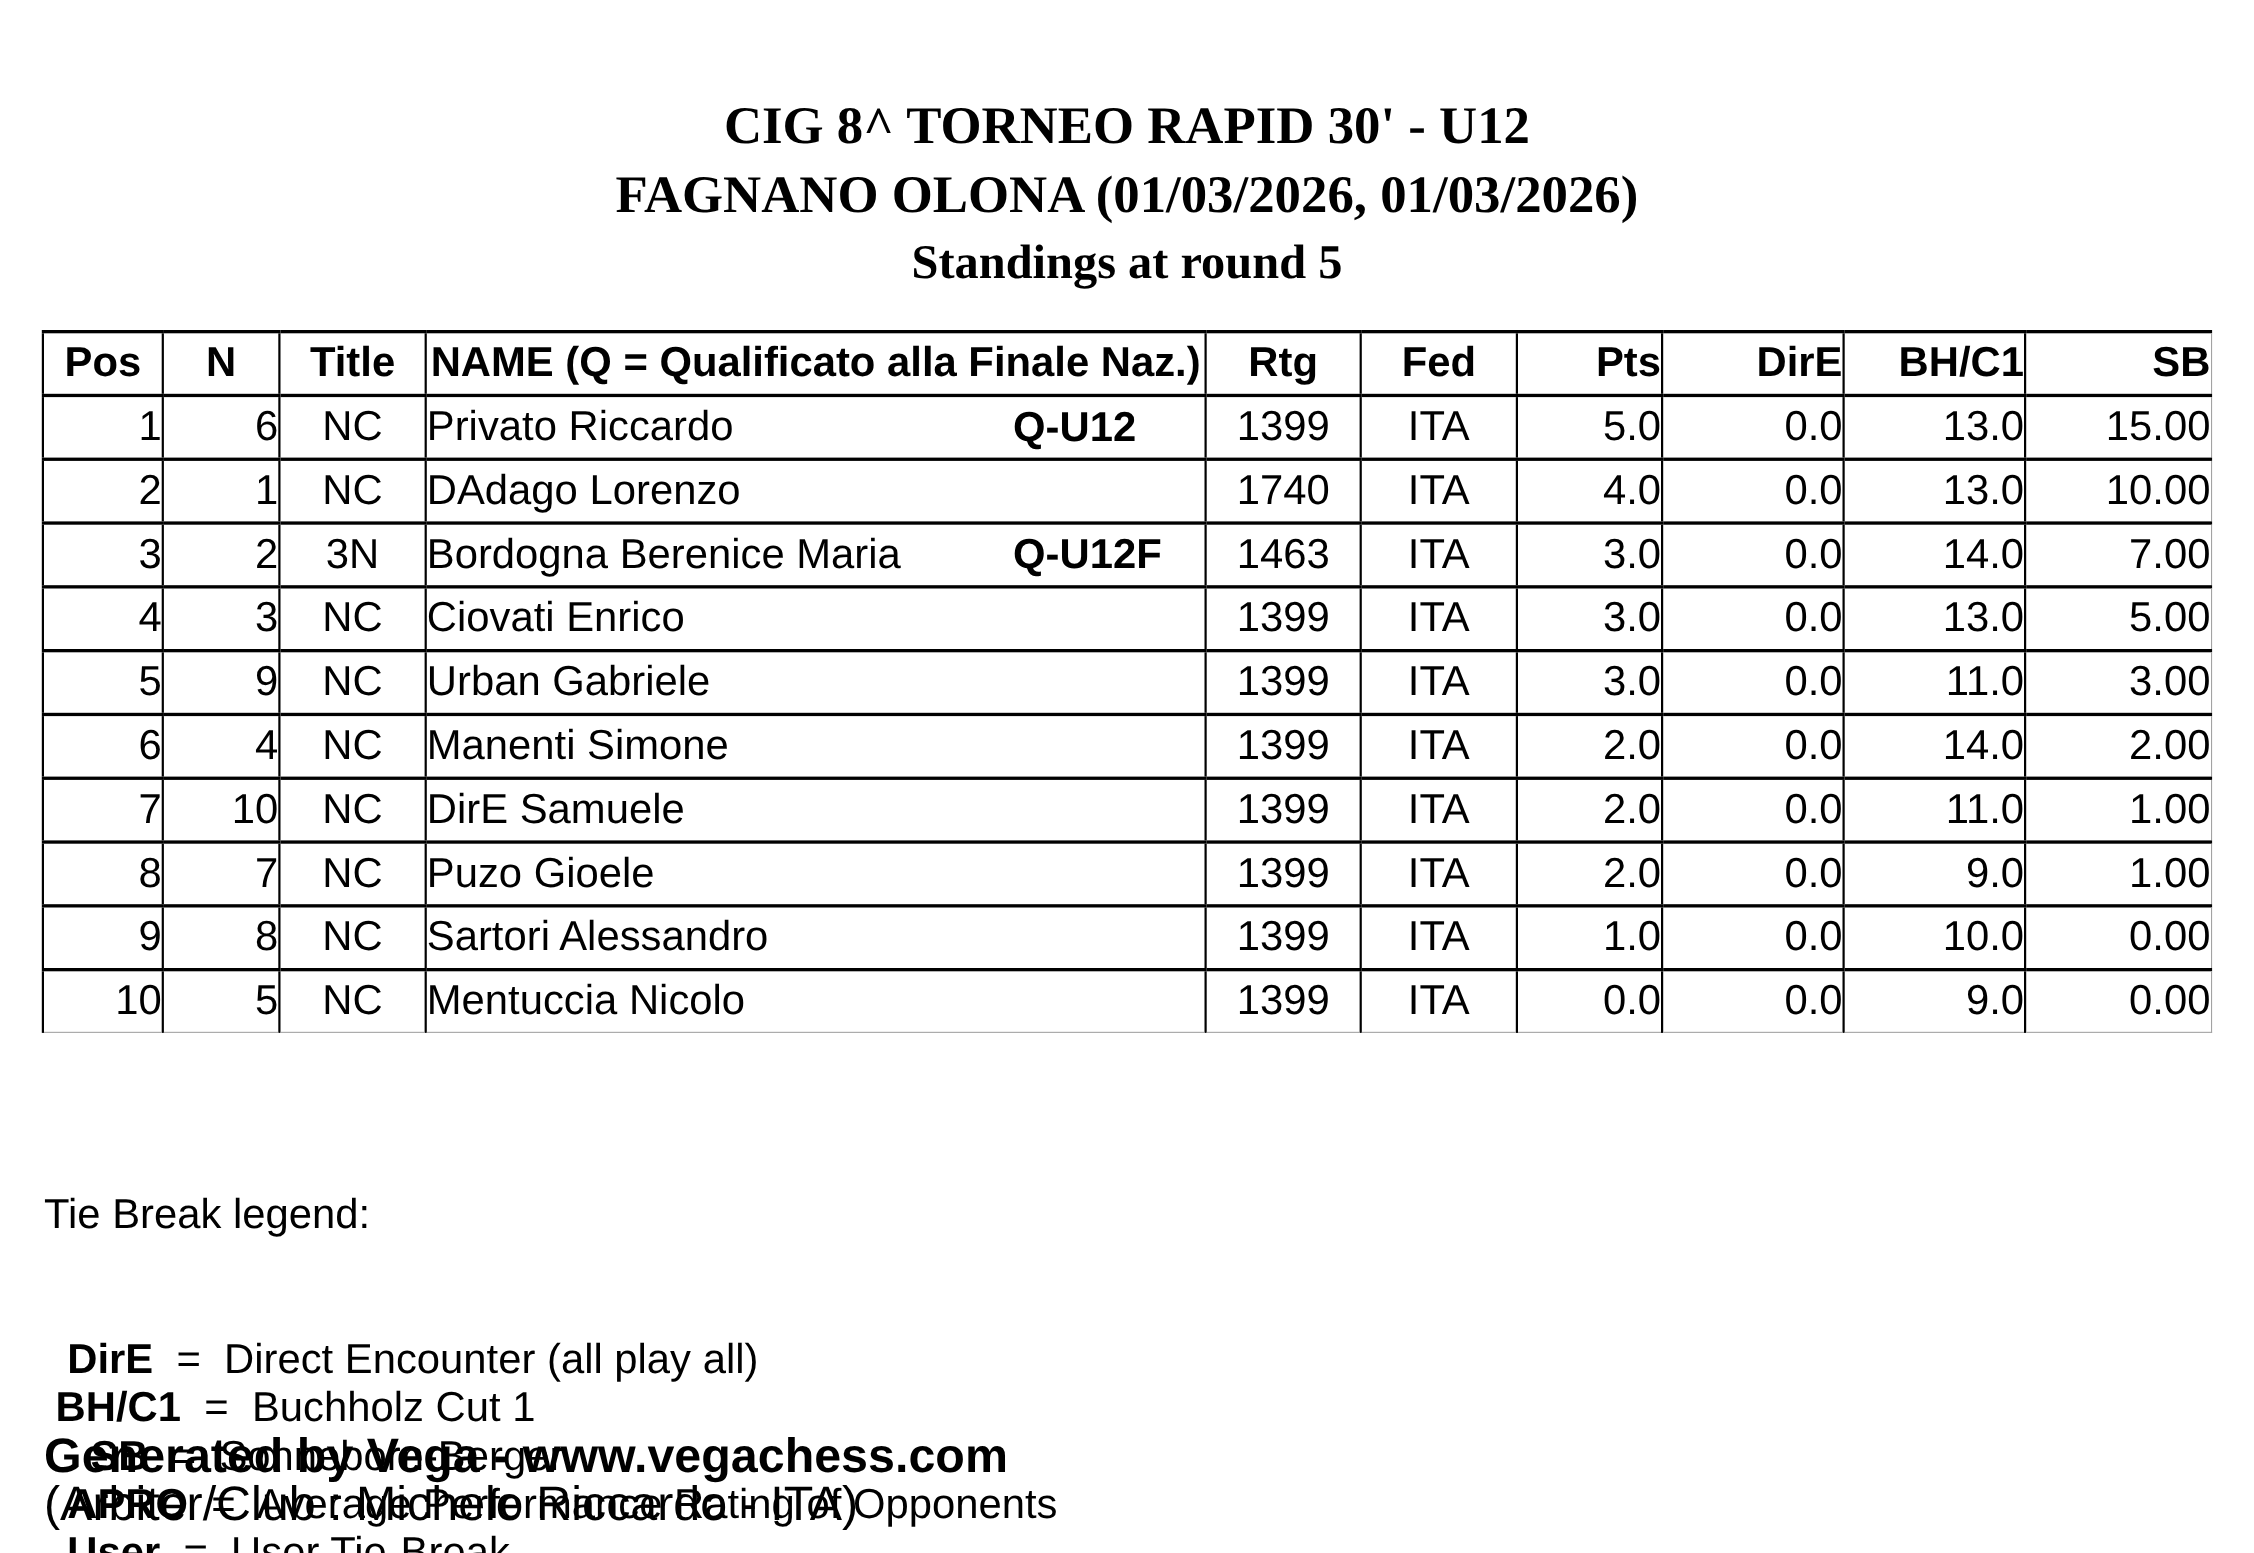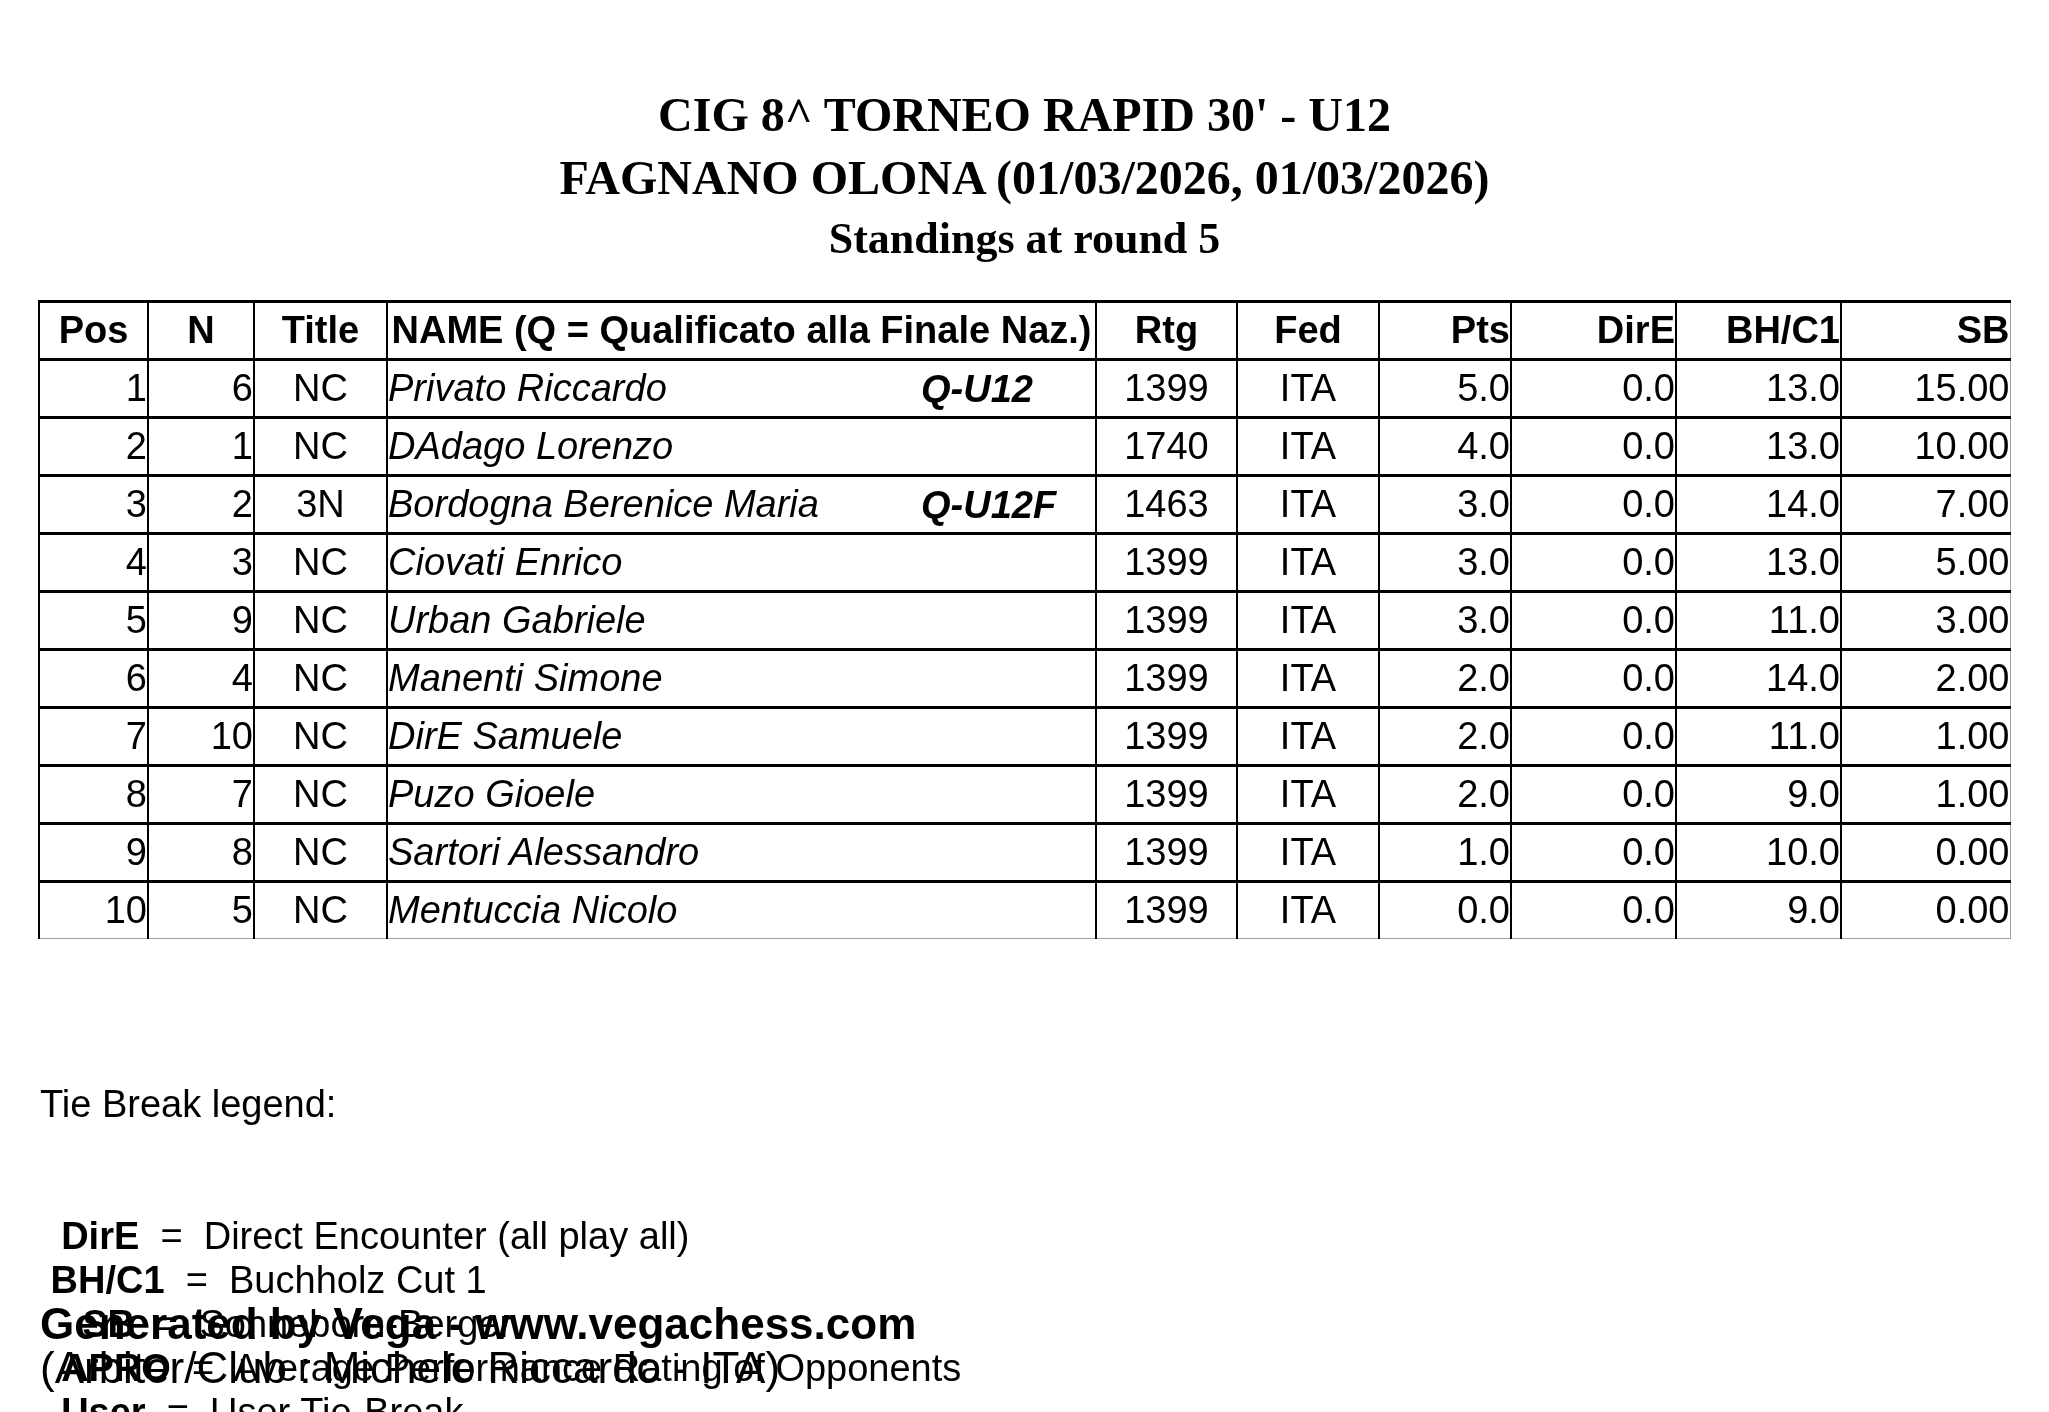--- a/index.html
+++ b/index.html
@@ -41,21 +41,21 @@
   col.c-tit  { width:133px; } col.c-name { width:709px; }
   col.c-rtg  { width:141px; } col.c-fed  { width:142px; }
   col.c-pts  { width:132px; } col.c-dire { width:165px; }
   col.c-bhc1 { width:165px; } col.c-sb   { width:169px; }
 
   .al-c { text-align:center; }
   .al-r12 { text-align:right; padding-right:12px; }
   .al-r25 { text-align:right; padding-right:25px; }
   .al-l  { text-align:left; padding-left:14px; }
 
-  td.cell-name { font-weight:bold; position:relative;font-style:italic; }
+  td.cell-name { font-weight:bold; position:relative; }
   td.cell-name .qual { position:absolute; left:533px; top:50%; transform:translateY(-50%); font-weight:bold; }
   th.h-name { text-align:center; padding-left:14px; }
   td.cell-pts { font-weight:bold; }
 
   
   .legend {
     position:absolute; top:994px; left:40px;
     font-size:38px; line-height:44px;
     white-space:pre;
   }

